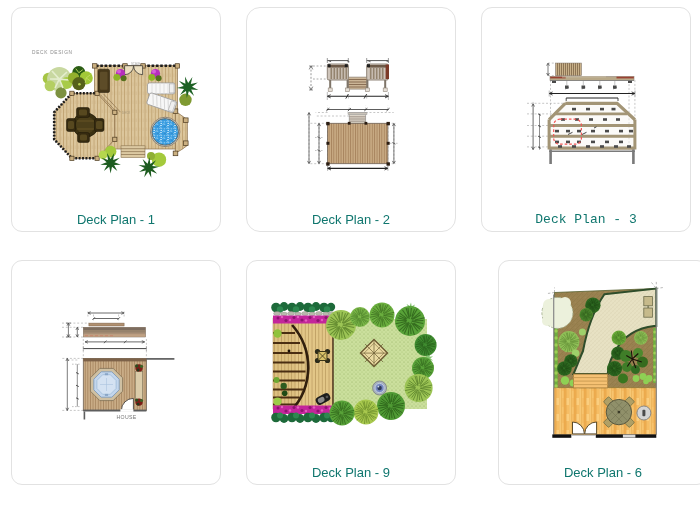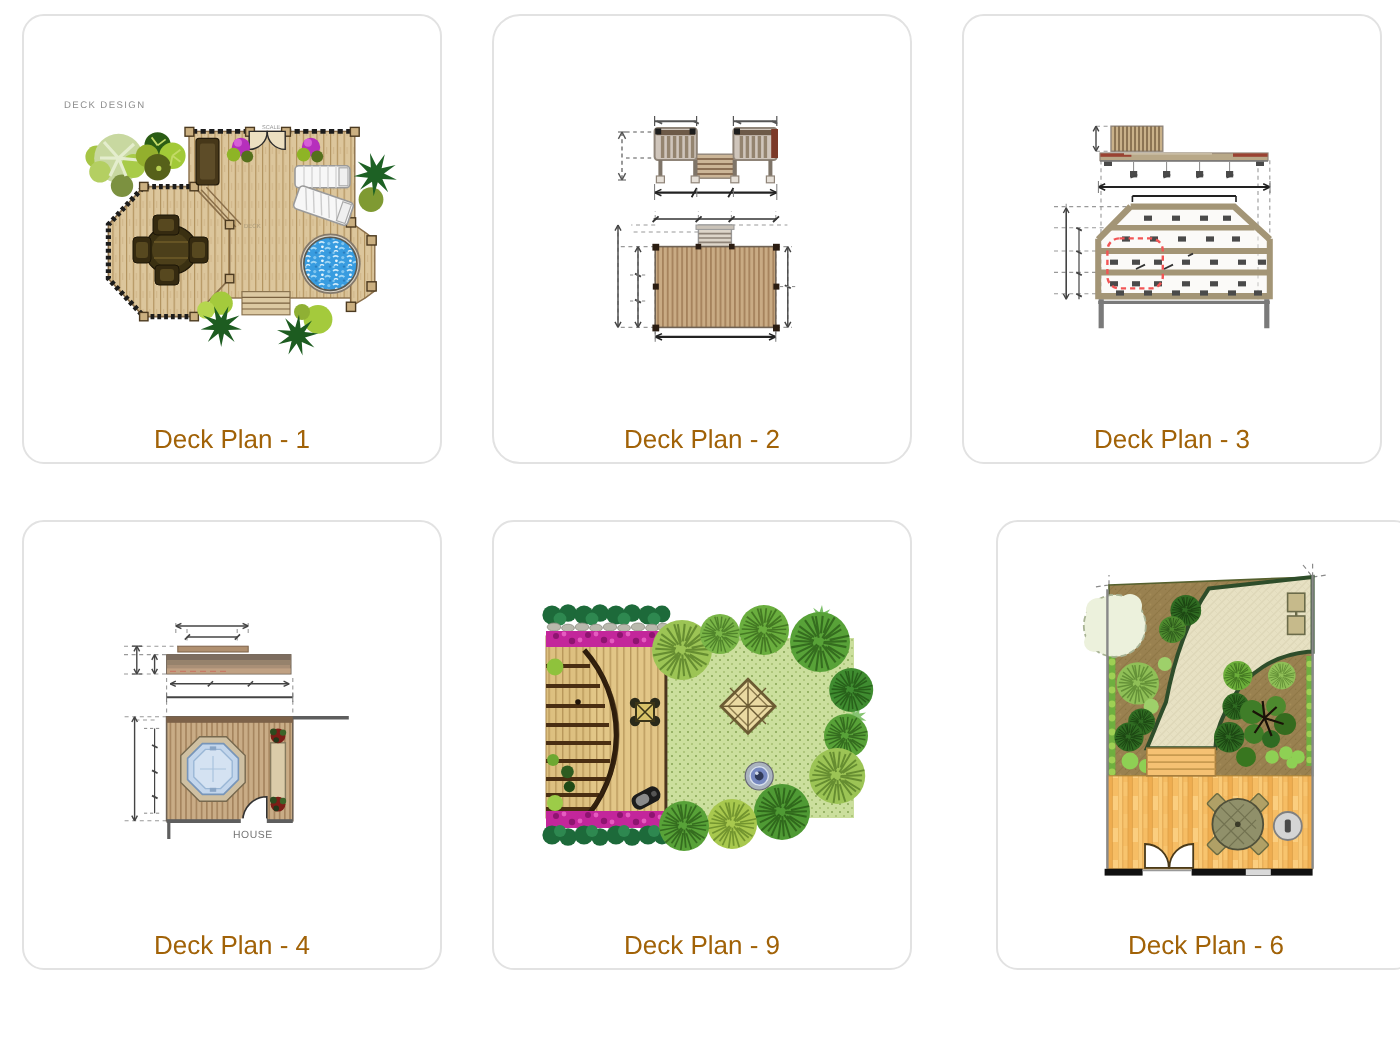--- a/index.html
+++ b/index.html
@@ -1,18 +1,18 @@
 <!DOCTYPE html>
 <html><head>
 <meta charset="utf-8">
 <style>
 html,body{margin:0;padding:0;background:#ffffff;width:700px;height:521px;overflow:hidden;}
 body{font-family:"Liberation Sans",sans-serif;}
 .card{position:absolute;width:208px;height:223px;background:#fff;border:1px solid #e2e2e2;border-radius:11px;}
-.cap{position:absolute;left:0;width:100%;top:204px;text-align:center;font-size:13px;color:#a16207;}
+.cap{position:absolute;left:0;width:100%;top:204px;text-align:center;font-size:13px;color:#0f766e;}
 .thumb{position:absolute;left:0;top:0;}
 use{opacity:0.65;}
 </style>
 </head>
 <body>
 <svg width="0" height="0" style="position:absolute">
 <defs>
 <pattern id="plankA" width="3.4" height="9" patternUnits="userSpaceOnUse">
 <rect width="3.4" height="9" fill="#dcc69c"></rect>
         <rect x="0" width="0.6" height="9" fill="#b3935f"></rect>
@@ -312,21 +312,21 @@
 
 <g stroke="#222" fill="none">
 <path d="M80.6,160.4h60.3" stroke-width="1.1"></path>
 <path d="M80.6,160.4l3.4,-1.6M80.6,160.4l3.4,1.6M140.9,160.4l-3.4,-1.6M140.9,160.4l-3.4,1.6" stroke-width="0.8"></path>
 <path d="M80.6,157.5v5.4M140.9,157.5v5.4" stroke="#777" stroke-width="0.5"></path>
 </g>
 </svg>
 <div class="cap">Deck Plan - 2</div>
 </div>
 
-<div class="card" style="left:481px;top:7px;">
+<div class="card" style="left:481px;top:7px;font-family:Liberation Mono, monospace;">
 <svg class="thumb" width="210" height="225" viewBox="0 0 210 225">
 
 <g stroke="#999" stroke-width="0.55" stroke-dasharray="2,1.8" fill="none">
 <path d="M68.5,68.5v73.1M147,68.5v73.1M152.9,72.1v39.3"></path>
 <path d="M66,55.1h7.5M66,67.6h9.5"></path>
 <path d="M45,95.3h38M45,105.9h25M45,117.5h23M45,128.2h23M45,138.9h23"></path>
 <path d="M51.1,95.9v-3"></path>
 </g>
 
 <g>
@@ -518,21 +518,20 @@
 <text x="104.5" y="158" font-size="5.2" fill="#757575" letter-spacing="0.3" font-family="Liberation Sans">HOUSE</text>
 
 <g stroke="#444" fill="none">
 <path d="M55.3,97.4v52" stroke-width="0.7"></path>
 <path d="M55.3,97.4l1.4,2.6M55.3,97.4l-1.4,2.6M55.3,149.4l1.4,-2.6M55.3,149.4l-1.4,-2.6" stroke-width="0.7"></path>
 <path d="M65.3,103.2v42.4" stroke-width="0.6"></path>
 <path d="M64,111.5l2.8,1.4M64,124.2l2.8,1.4M64,136.8l2.8,1.4" stroke-width="0.9"></path>
 <path d="M60,103.2h9M60,145.6h9" stroke="#888" stroke-width="0.5" stroke-dasharray="1.6,1.4"></path>
 </g>
 </svg>
-<div class="cap">Deck Plan - 4</div>
 </div>
 
 <div class="card" style="left:246px;top:260px;">
 <svg class="thumb" width="210" height="225" viewBox="0 0 210 225">
 
 <rect x="86" y="58" width="94" height="90" fill="url(#lawn)"></rect>
 
 <rect x="26" y="57" width="60" height="91" fill="url(#plankD)" stroke="#a8854c" stroke-width="0.5"></rect>
 
 <rect x="26" y="57" width="22" height="91" fill="#c29b55" opacity="0.14"></rect>

